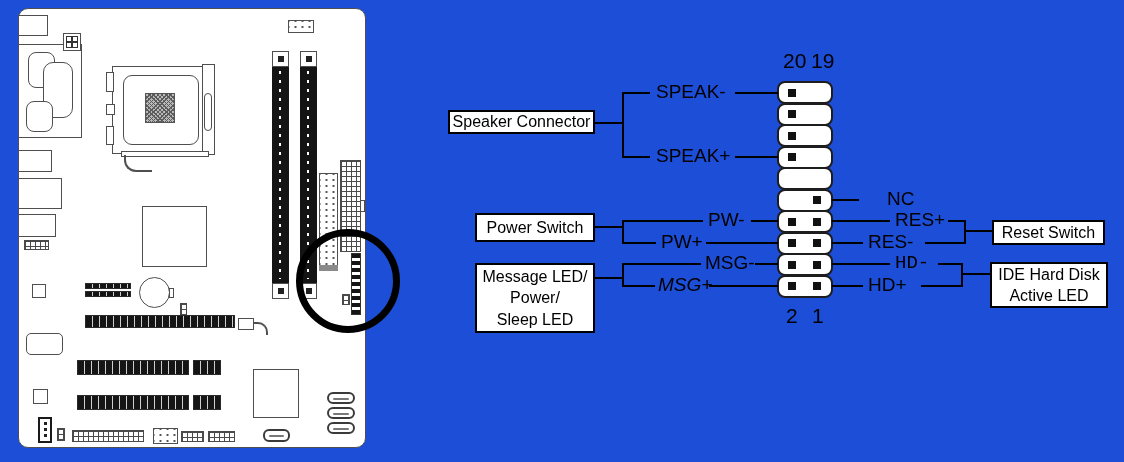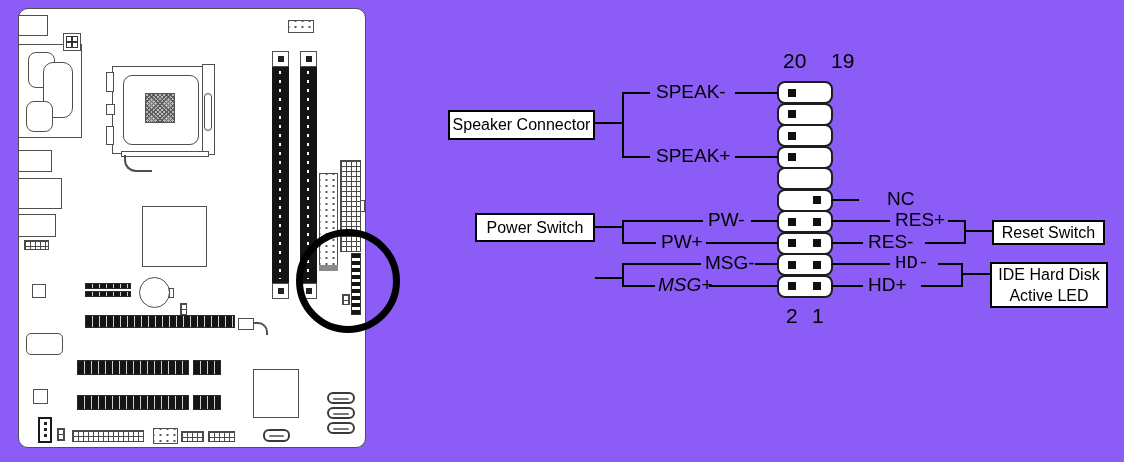--- a/index.html
+++ b/index.html
@@ -1,16 +1,16 @@
 <!DOCTYPE html>
 <html><head>
 <meta charset="utf-8">
 <style>
   html,body{margin:0;padding:0;background:#fff;}
-  #stage{position:relative;width:1124px;height:462px;background:#8b5cf6;overflow:hidden;
+  #stage{position:relative;width:1124px;height:462px;background:#1d4ed8;overflow:hidden;
          font-family:"Liberation Sans",sans-serif;color:#000;}
   
   .hline{position:absolute;height:2px;background:#000;}
   .vline{position:absolute;width:2px;background:#000;}
   .sig{position:absolute;font-size:19px;line-height:22px;white-space:nowrap;color:#000;}
   .cbox{position:absolute;border:2.5px solid #000;box-sizing:border-box;background:#fff;
         display:flex;align-items:center;justify-content:center;text-align:center;
         font-size:16px;line-height:1.32;white-space:pre-line;}
   .pnum{position:absolute;font-size:21px;line-height:22px;color:#000;}
   #pin-header{position:absolute;left:777px;top:81px;width:56px;height:220px;}
@@ -145,21 +145,21 @@
       </div>
     <div class="mb sata" style="left:327px;top:407px;width:28px;height:12px;">
         <div></div>
       </div>
     <div class="mb sata" style="left:327px;top:422px;width:28px;height:12px;">
         <div></div>
       </div>
   </div>
 
   <span class="pnum" style="left:783px;top:50px;">20</span>
-  <span class="pnum" style="left:811px;top:50px;margin-left:20px;">19</span>
+  <span class="pnum" style="left:811px;top:50px;">19</span>
   <span class="pnum" style="left:786px;top:305px;">2</span>
   <span class="pnum" style="left:812px;top:305px;">1</span>
 
   <div id="pin-header">
       <div class="pin-row" style="top: 0px;"></div>
       <div class="pin-sq" style="left: 11px; top: 7.5px;"></div>
       <div class="pin-row" style="top: 21.5px;"></div>
       <div class="pin-sq" style="left: 11px; top: 29px;"></div>
       <div class="pin-row" style="top: 43px;"></div>
       <div class="pin-sq" style="left: 11px; top: 50.5px;"></div>
@@ -175,22 +175,25 @@
       <div class="pin-sq" style="left: 11px; top: 158px;"></div>
       <div class="pin-sq" style="left: 36px; top: 158px;"></div>
       <div class="pin-row" style="top: 172px;"></div>
       <div class="pin-sq" style="left: 11px; top: 179.5px;"></div>
       <div class="pin-sq" style="left: 36px; top: 179.5px;"></div>
       <div class="pin-row" style="top: 193.5px;"></div>
       <div class="pin-sq" style="left: 11px; top: 201px;"></div>
       <div class="pin-sq" style="left: 36px; top: 201px;"></div>
     </div>
 
-  <div class="cbox" style="left:448px;top:110px;width:147px;height:30px;">Speaker Connector</div>
+  <div class="cbox" style="left:448px;top:110px;width:147px;height:24px;">Speaker Connector</div>
   <div class="cbox" style="left:475px;top:213px;width:120px;height:29px;">Power Switch</div>
+  <div class="cbox" style="left:475px;top:263px;width:120px;height:70px;">Message LED/
+Power/
+Sleep LED</div>
   <div class="cbox" style="left:990px;top:262px;width:118px;height:46px;">IDE Hard Disk
 Active LED</div>
   <div class="cbox" style="left:992px;top:220px;width:113px;height:25px;">Reset Switch</div>
 
   <span class="sig" style="left:656px;top:81px;">SPEAK-</span>
   <span class="sig" style="left:656px;top:145px;">SPEAK+</span>
   <span class="sig" style="left:708px;top:209px;">PW-</span>
   <span class="sig" style="left:661px;top:231px;">PW+</span>
   <span class="sig" style="left:705px;top:252px;">MSG-</span>
   <span class="sig" style="left:658px;top:274px;font-style:italic;">MSG+</span>

